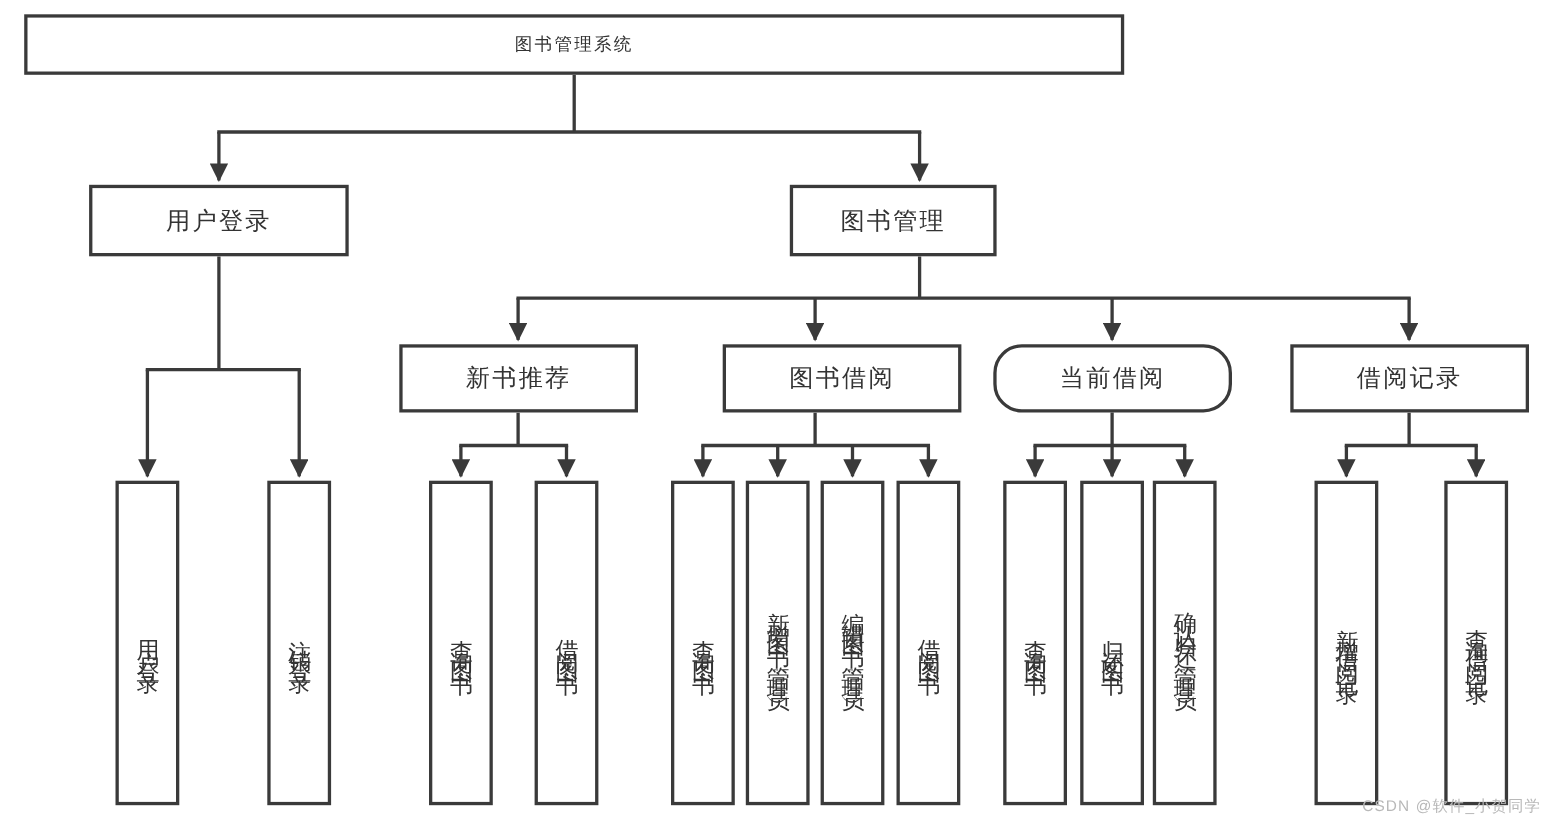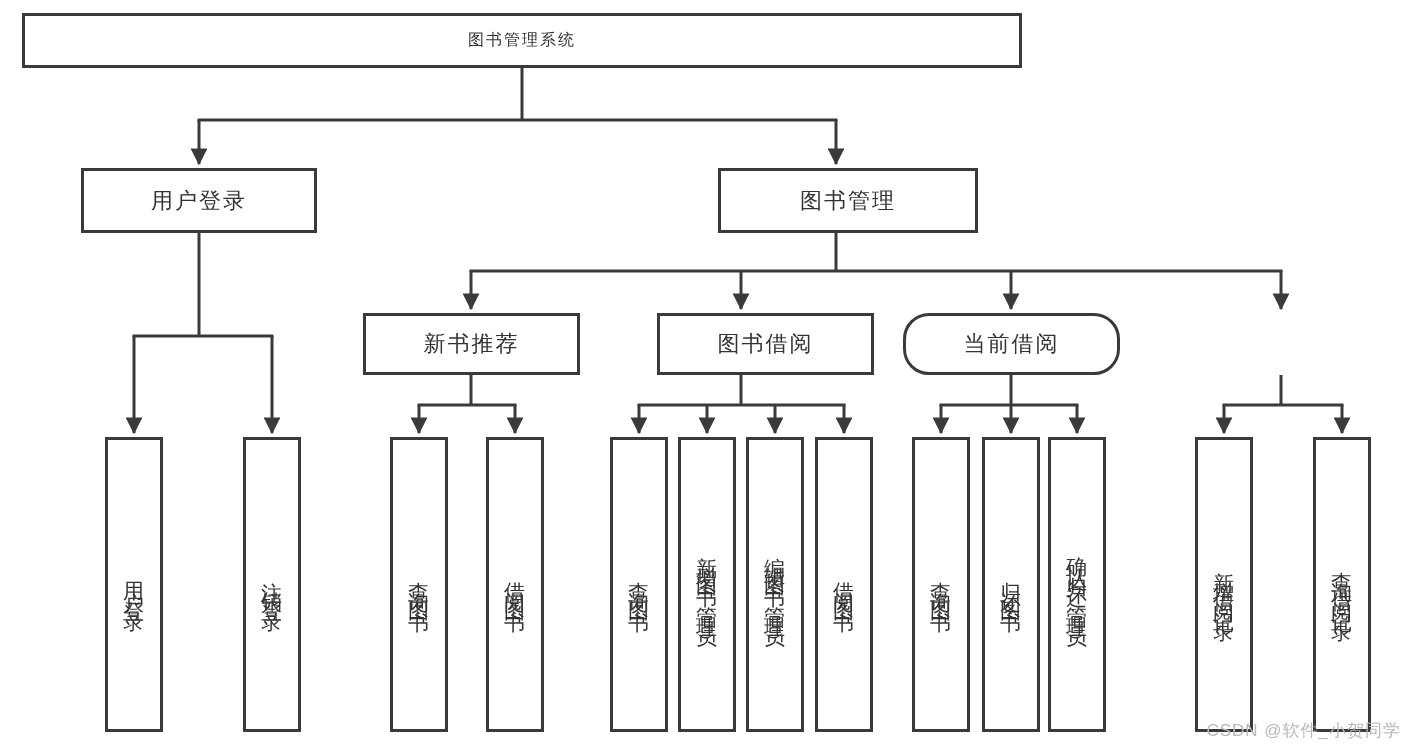--- a/index.html
+++ b/index.html
@@ -43,21 +43,21 @@
     font-size: 21px;
     letter-spacing: 10px;
     line-height: 1;
     color: #333333;
   }
   .arrow { marker-end: url(#arr); }
   .watermark {
     position: absolute;
     right: 4px;
     bottom: 5px;
-    font-size: 17px;
+    font-size: 14px;
     color: #b8b8b8;
     letter-spacing: 1px;
     white-space: nowrap;
   }
 </style>
 </head>
 <body>
 
 <div class="canvas">
 
@@ -111,32 +111,35 @@
     </g>
   </svg>
 
   <div class="box" style="left:22px; top:13px; width:1000px; height:55px;">
     <span class="lbl root-lbl">图书管理系统</span>
   </div>
 
   <div class="box" style="left:81px; top:168px; width:236px; height:65px;">
     <span class="lbl node-lbl">用户登录</span>
   </div>
-  <div class="box" style="left:718px; top:168px; width:260px; height:65px;">
+  <div class="box" style="left:718px; top:168px; width:188px; height:65px;">
     <span class="lbl node-lbl">图书管理</span>
   </div>
 
   <div class="box" style="left:363px; top:313px; width:217px; height:62px;">
     <span class="lbl node-lbl">新书推荐</span>
   </div>
   <div class="box" style="left:633px; top:313px; width:217px; height:62px;margin-left:24px;">
     <span class="lbl node-lbl">图书借阅</span>
   </div>
   <div class="box" style="left:903px; top:313px; width:217px; height:62px;border-radius:26px;">
     <span class="lbl node-lbl">当前借阅</span>
+  </div>
+  <div class="box" style="left:1173px; top:313px; width:217px; height:62px;">
+    <span class="lbl node-lbl">借阅记录</span>
   </div>
 
   <div class="box" style="left:105px; top:437px; width:58px; height:295px;">
     <span class="vtext">用户登录</span>
   </div>
   <div class="box" style="left:243px; top:437px; width:58px; height:295px;">
     <span class="vtext">注销登录</span>
   </div>
 
   <div class="box" style="left:390px; top:437px; width:58px; height:295px;">

